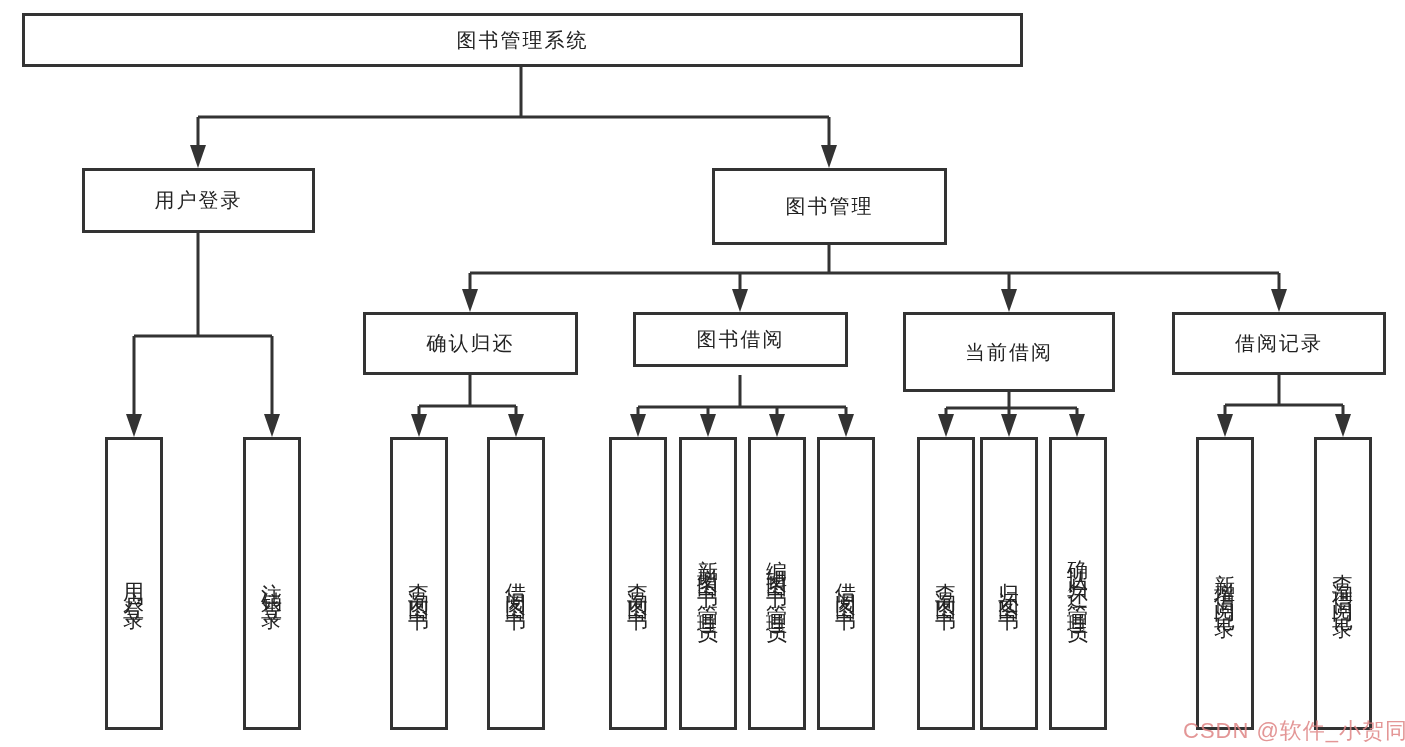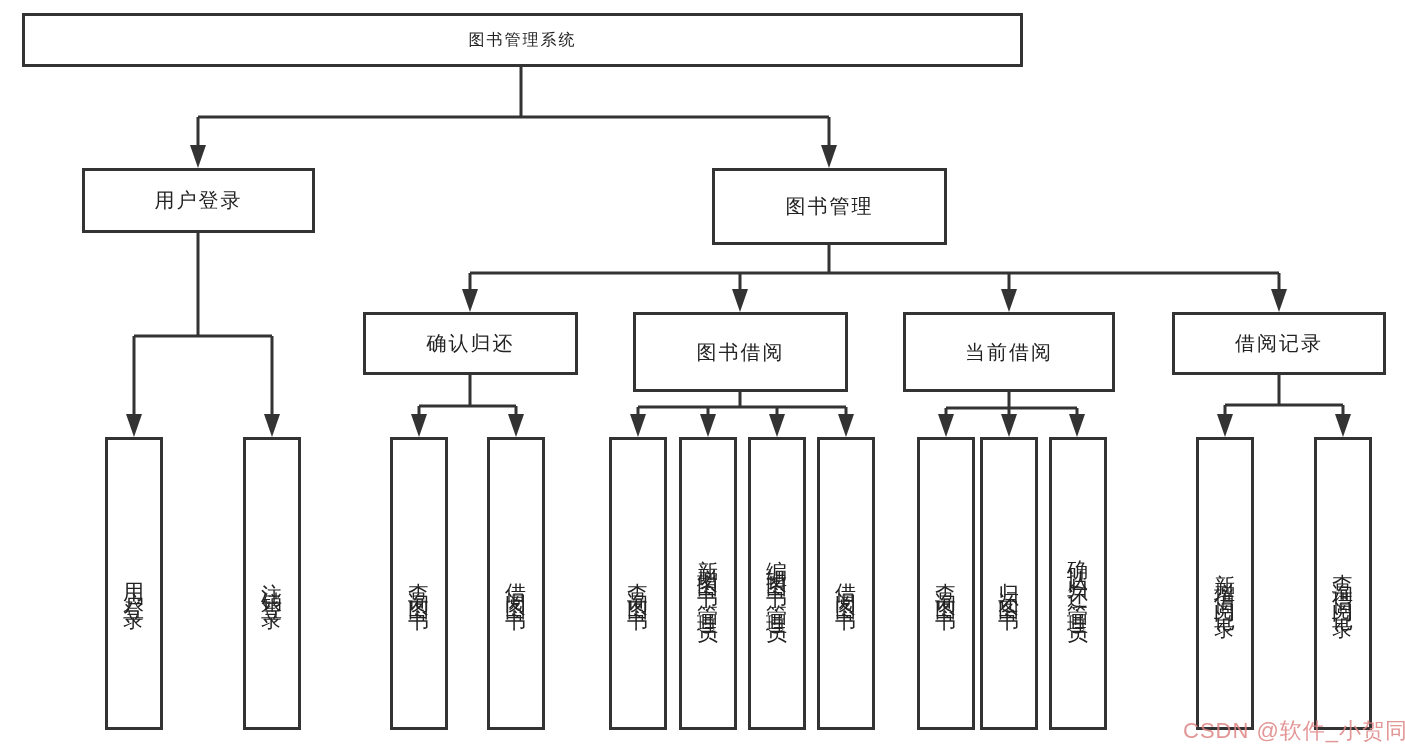--- a/index.html
+++ b/index.html
@@ -8,21 +8,21 @@
     font-family:"Liberation Sans", sans-serif; overflow:hidden;
   }
   svg.wires { position:absolute; left:0; top:0; z-index:0; }
   .node {
     position:absolute; box-sizing:border-box;
     border:3px solid #333333; background:#ffffff;
     display:flex; align-items:center; justify-content:center;
     font-size:20px; letter-spacing:2px; color:#222222; z-index:1;
     white-space:nowrap;
   }
-  .node.root { font-size:16px; }
+  .node.root { font-size:20px; }
   .leaf {
     writing-mode:vertical-rl; text-orientation:mixed;
     font-size:21px; letter-spacing:9px; line-height:1;
     white-space:normal;
   }
   .watermark {
     position:absolute; left:1183px; top:716px; z-index:2;
     font-size:22px; letter-spacing:1px; color:rgba(222,132,132,0.85);
     white-space:nowrap;
   }
@@ -74,21 +74,21 @@
       <polygon stroke="none" points="1335,414 1351,414 1343,437"></polygon>
     </g>
   </svg>
 
   <div class="node root" style="left:22px; top:13px; width:1001px; height:54px;">图书管理系统</div>
 
   <div class="node" style="left:82px; top:168px; width:233px; height:65px;">用户登录</div>
   <div class="node" style="left:712px; top:168px; width:235px; height:77px;">图书管理</div>
 
   <div class="node" style="left:363px; top:312px; width:215px; height:63px;">确认归还</div>
-  <div class="node" style="left:633px; top:312px; width:215px; height:80px;">图书借阅</div>
+  <div class="node" style="left:633px; top:312px; width:215px; height:55px;">图书借阅</div>
   <div class="node" style="left:903px; top:312px; width:212px; height:80px;">当前借阅</div>
   <div class="node" style="left:1172px; top:312px; width:214px; height:63px;">借阅记录</div>
 
   <div class="node leaf" style="left:105px; top:437px; width:58px; height:293px;">用户登录</div>
   <div class="node leaf" style="left:243px; top:437px; width:58px; height:293px;">注销登录</div>
 
   <div class="node leaf" style="left:390px; top:437px; width:58px; height:293px;">查询图书</div>
   <div class="node leaf" style="left:487px; top:437px; width:58px; height:293px;">借阅图书</div>
 
   <div class="node leaf" style="left:609px; top:437px; width:58px; height:293px;">查询图书</div>

